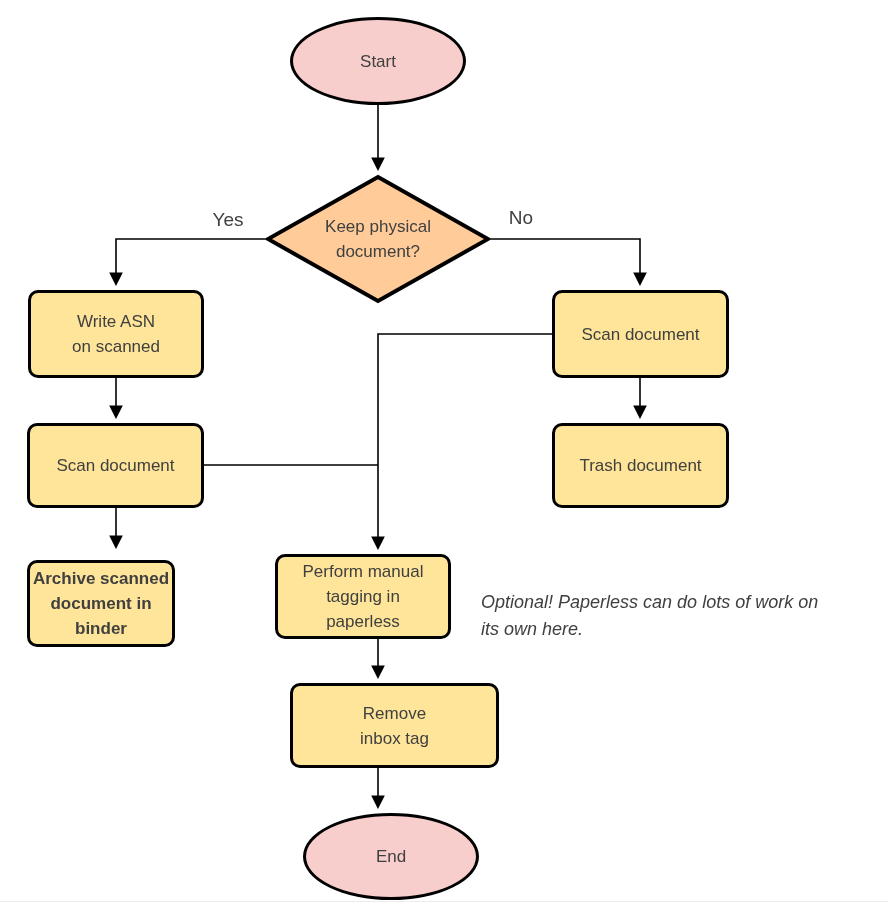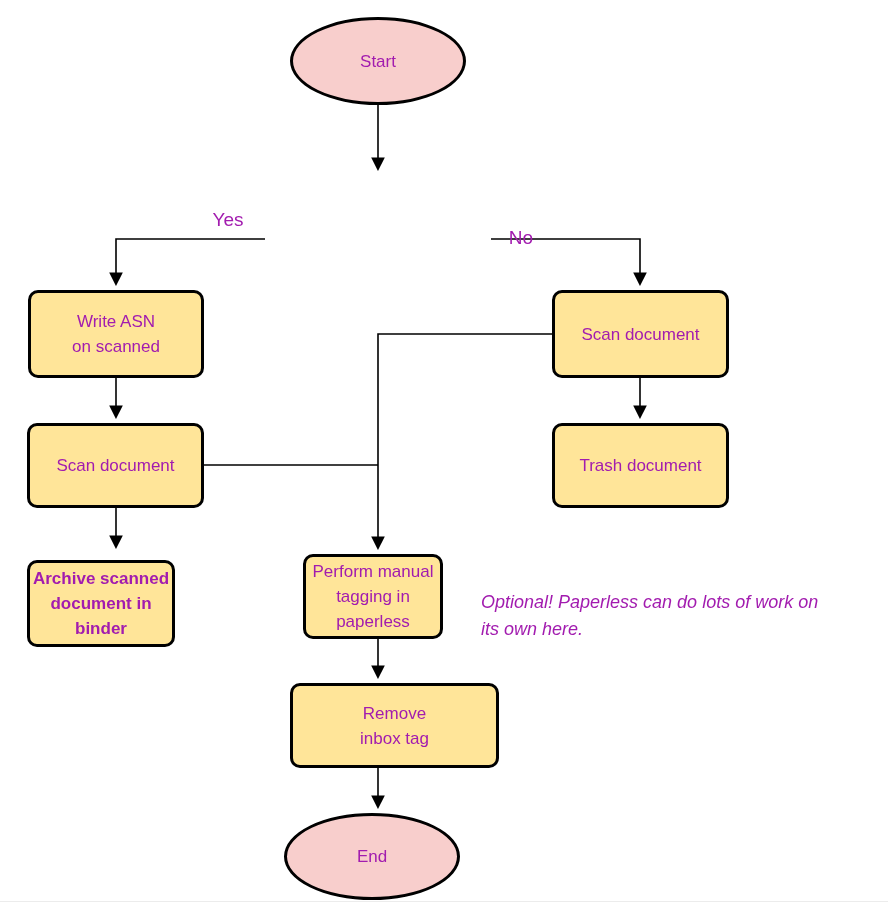--- a/index.html
+++ b/index.html
@@ -2,21 +2,21 @@
 <html><head>
 <meta charset="utf-8">
 <style>
   html, body { margin: 0; padding: 0; background: #ffffff; }
   .canvas {
     position: relative;
     width: 888px;
     height: 907px;
     background: #ffffff;
     font-family: "Liberation Sans", sans-serif;
-    color: #a21caf;
+    color: #404040;
     overflow: hidden;
   }
   svg.connectors {
     position: absolute;
     left: 0; top: 0;
     width: 888px; height: 907px;
   }
   .edge { stroke: #000000; stroke-width: 1.6; fill: none; }
   .node {
     position: absolute;
@@ -98,20 +98,27 @@
     <path class="edge" d="M 552 334 L 378 334 L 378 548" marker-end="url(#arrow)"></path>
     <path class="edge" d="M 204 465 L 378 465"></path>
     <path class="edge" d="M 378 639 L 378 677" marker-end="url(#arrow)"></path>
     <path class="edge" d="M 378 768 L 378 807" marker-end="url(#arrow)"></path>
   </svg>
 
   <div class="node terminator" style="left:290px; top:17px; width:176px; height:88px;">
     <span>Start</span>
   </div>
 
+  <div class="diamond-wrap" style="left:265px; top:174px; width:226px; height:130px;">
+    <svg width="226" height="130" viewBox="0 0 226 130">
+      <polygon points="113,3 223,65 113,127 3,65" fill="#ffcc99" stroke="#000000" stroke-width="4"></polygon>
+    </svg>
+    <div class="diamond-label">Keep physical
+document?</div>
+  </div>
 
   <div class="node process" style="left:28px; top:290px; width:176px; height:88px;">
     <span>Write ASN
 on scanned</span>
   </div>
 
   <div class="node process" style="left:27px; top:423px; width:177px; height:85px;">
     <span>Scan document</span>
   </div>
 
@@ -122,37 +129,37 @@
   </div>
 
   <div class="node process" style="left:552px; top:290px; width:177px; height:88px;">
     <span>Scan document</span>
   </div>
 
   <div class="node process" style="left:552px; top:423px; width:177px; height:85px;">
     <span>Trash document</span>
   </div>
 
-  <div class="node process" style="left:303px; top:554px; width:140px; height:85px;">
+  <div class="node process" style="left:275px; top:554px; width:176px; height:85px;">
     <span>Perform manual
 tagging in
 paperless</span>
   </div>
 
   <div class="node process" style="left:290px; top:683px; width:209px; height:85px;">
     <span>Remove
 inbox tag</span>
   </div>
 
-  <div class="node terminator" style="left:284px; top:813px; width:176px; height:87px;justify-content:center;">
+  <div class="node terminator" style="left:303px; top:813px; width:176px; height:87px;justify-content:center;">
     <span>End</span>
   </div>
 
   <div class="edge-label" style="left:198px; top:210px; width:60px;">Yes</div>
 
-  <div class="edge-label" style="left:491px; top:228px; width:60px;">No</div>
+  <div class="edge-label" style="left:491px; top:208px; width:60px;">No</div>
 
   <div class="annotation">Optional! Paperless can do lots of work on
 its own here.</div>
 
   <div class="footer-divider"></div>
 
 </div>
 
 </body></html>

